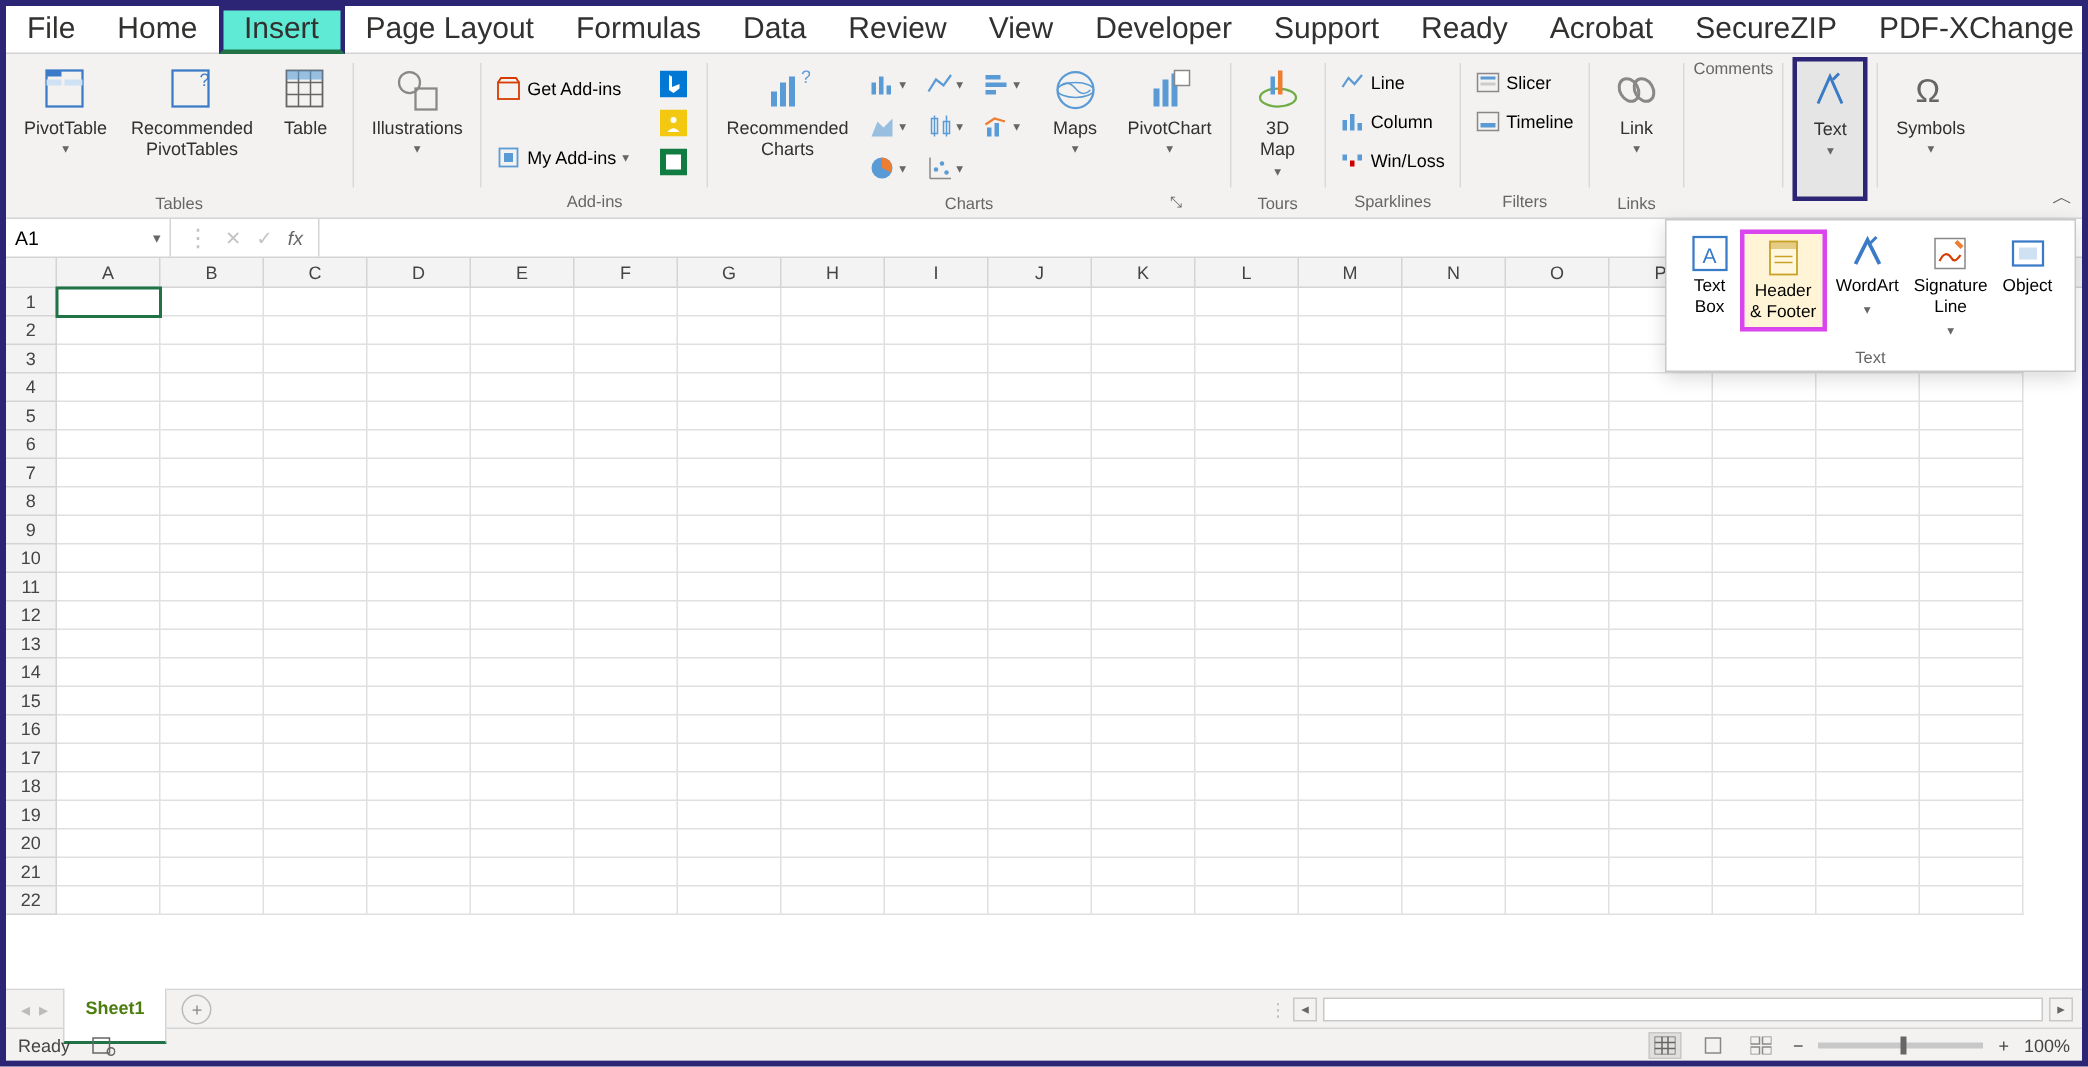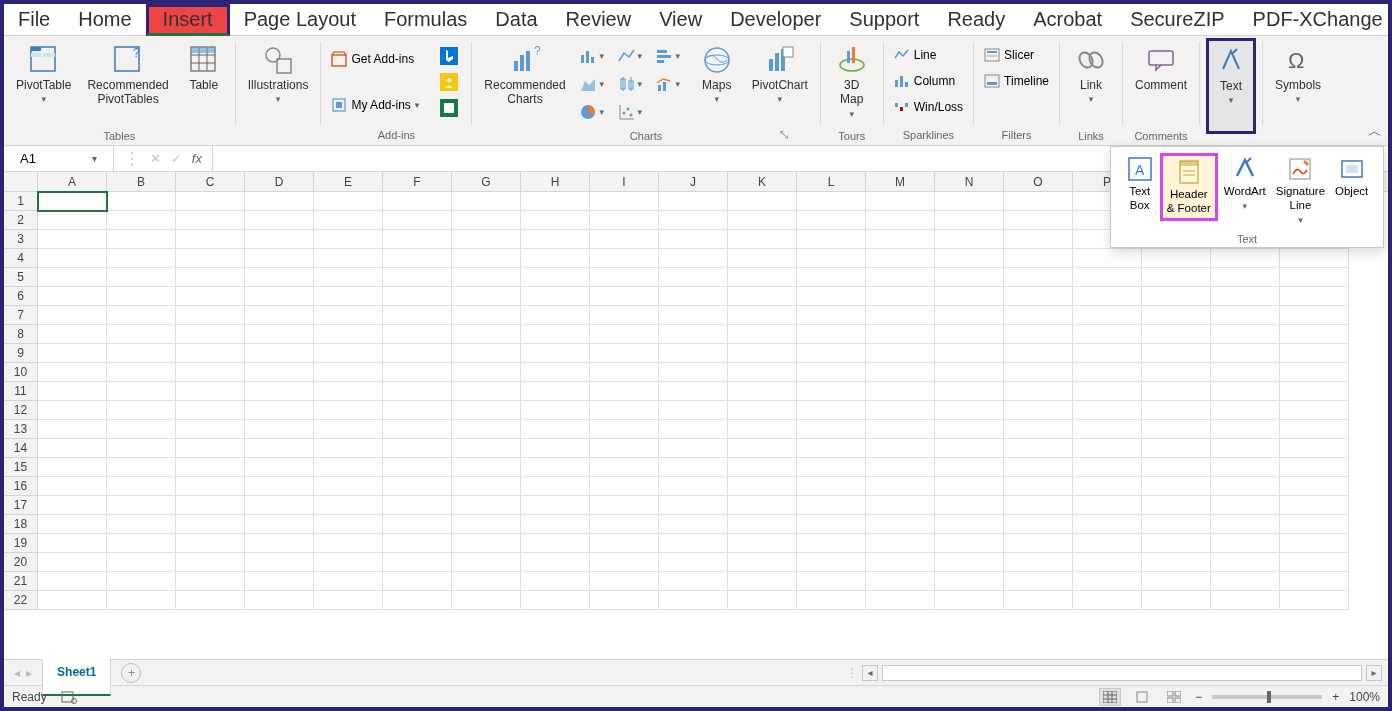--- a/index.html
+++ b/index.html
@@ -1,20 +1,20 @@
 <!DOCTYPE html>
 <html><head>
 <meta charset="utf-8">
 <style>
 * { box-sizing: border-box; margin: 0; padding: 0; font-family: "Segoe UI", Arial, sans-serif; }
 body { width: 1392px; height: 711px; background: #fff; border: 4px solid #2c2474; overflow: hidden; position: relative; }
 .titlebar { height: 32px; background: #fff; display: flex; align-items: center; border-bottom: 1px solid #d4d4d4; }
 .tabs { display: flex; align-items: stretch; height: 32px; }
 .tab { padding: 0 14px; font-size: 20px; color: #323130; display: flex; align-items: center; cursor: pointer; white-space: nowrap; }
-.tab.active { font-weight: 400; border: 3px solid #2c2474; border-bottom: 3px solid #217346; background:#ef4444;}
+.tab.active { font-weight: 400; border: 3px solid #2c2474; border-bottom: 3px solid #217346; background:#5eead4;}
 .tab.file { color: #323130; }
 .search-area { margin-left: 30px; display:flex; align-items:center; gap:12px; color:#666;}
 .search-area .magnify { width:16px; height:16px; }
 .title-actions { margin-left: auto; display:flex; gap:8px; padding-right:4px;}
 .title-btn { width:34px; height:24px; border:1px solid #bdbdbd; border-radius:2px; display:flex; align-items:center; justify-content:center; background:#fff;}
 .ribbon { height: 110px; background: #f3f2f1; border-bottom: 1px solid #d4d4d4; display:flex; align-items:stretch; position:relative; }
 .group { display:flex; flex-direction:column; align-items:center; padding: 4px 6px 0 6px; height:100%;}
 .group-content { flex:1; display:flex; align-items:flex-start; gap:4px;}
 .group-label { font-size: 11px; color:#666; padding-bottom:16px; height:16px;}
 .sep { width:1px; background:#d9d9d9; margin:6px 0 20px 0;}
@@ -25,38 +25,38 @@
 .tinybtn { width:32px; height:24px; display:flex; align-items:center; justify-content:center; cursor:pointer;}
 .ribbon .collapse { position:absolute; right:6px; bottom:4px; font-size:14px; color:#666; cursor:pointer;}
 .ribbon .launcher { position:absolute; font-size:10px; color:#666; cursor:pointer; bottom:4px;}
 .text-flyout { position:absolute; top:142px; right:4px; width:274px; height:102px; background:#fff; border:1px solid #c8c8c8; box-shadow:0 4px 12px rgba(0,0,0,0.15); z-index:50; display:flex; flex-direction:column; padding-top:6px;}
 .text-flyout .row { display:flex; align-items:flex-start; justify-content:center; gap:2px; flex:1;}
 .text-flyout .fbtn { display:flex; flex-direction:column; align-items:center; padding:2px 4px; font-size:11.5px; text-align:center; line-height:1.2; cursor:pointer; gap:2px;}
 .text-flyout .fbtn .ico { width:28px; height:28px; display:flex; align-items:center; justify-content:center;}
 .text-flyout .fbtn.highlight { border:3px solid #d946ef; background:#fff4d6;}
 .text-flyout .lbl { font-size:11px; color:#666; text-align:center; padding-bottom:2px;}
 .formula-bar { height:26px; border-bottom:1px solid #d4d4d4; display:flex; align-items:stretch; background:#fff;}
-.namebox { width:110px; border-right:1px solid #d4d4d4; display:flex; align-items:center; padding:0 16px; font-size:13px; position:relative;text-align:center;}
+.namebox { width:110px; border-right:1px solid #d4d4d4; display:flex; align-items:center; padding:0 6px; font-size:13px; position:relative;text-align:center;}
 .namebox .dd { margin-left:auto; font-size:10px; color:#666;}
 .fb-buttons { display:flex; align-items:center; gap:10px; padding:0 10px; border-right:1px solid #d4d4d4; color:#c3c3c3;}
 .fb-input { flex:1; padding:0 6px; display:flex; align-items:center;}
 .grid-area { position:relative; height: calc(100% - 32px - 110px - 26px - 26px - 22px); overflow:hidden; background:#fff;}
 .colheaders { display:flex; position:absolute; top:0; left:0; right:0; height:20px; background:#f3f3f3; border-bottom:1px solid #d4d4d4;}
 .corner { width:34px; border-right:1px solid #d4d4d4; background:#f3f3f3;}
 .ch { width:69px; border-right:1px solid #d4d4d4; text-align:center; font-size:12px; color:#444; line-height:20px;}
 .rowheaders { position:absolute; top:20px; left:0; width:34px; background:#f3f3f3;}
 .rh { height:19px; border-bottom:1px solid #d4d4d4; border-right:1px solid #d4d4d4; text-align:center; font-size:12px; color:#444; line-height:19px;}
 .cells { position:absolute; top:20px; left:34px; right:0; bottom:0;}
 .cellrow { display:flex; height:19px;}
 .cell { width:69px; border-right:1px solid #e0e0e0; border-bottom:1px solid #e0e0e0;}
 .sel { outline:2px solid #217346; outline-offset:-1px; background:#fff;}
 .sel::after{content:""; position:absolute;}
 .sheet-tabs { height:26px; border-top:1px solid #d4d4d4; display:flex; align-items:center; background:#f3f2f1; font-size:12px;}
 .sheet-nav { display:flex; gap:6px; padding:0 10px; color:#bbb;}
-.sheet-tab { padding:15px 14px; background:#fff; border:1px solid #d4d4d4; border-bottom:2px solid #217346; color:#0369a1; font-weight:600;}
+.sheet-tab { padding:15px 14px; background:#fff; border:1px solid #d4d4d4; border-bottom:2px solid #217346; color:#4d7c0f; font-weight:600;}
 .addsheet { width:20px; height:20px; border:1px solid #bbb; border-radius:50%; display:flex; align-items:center; justify-content:center; margin-left:10px; color:#888; cursor:pointer;}
 .hscroll-area{ margin-left:auto; display:flex; align-items:center; gap:4px; padding-right:6px;}
 .hscroll { width:480px; height:16px; border:1px solid #c8c8c8; background:#fff; position:relative;}
 .scroll-arrow { width:16px; height:16px; border:1px solid #c8c8c8; display:flex; align-items:center; justify-content:center; font-size:10px; color:#666;}
 .statusbar { height:22px; background:#f3f2f1; border-top:1px solid #d4d4d4; display:flex; align-items:center; font-size:12px; color:#444; padding:0 8px;}
 .statusbar .right { margin-left:auto; display:flex; align-items:center; gap:10px;}
 .viewbtn { width:22px; height:18px; border:1px solid transparent; display:flex; align-items:center; justify-content:center;}
 .viewbtn.active{ background:#e1dfdd; border-color:#c8c8c8;}
 .zoomslider { width:110px; height:4px; background:#c8c8c8; position:relative;}
 .zoomslider .thumb{ position:absolute; left:50%; top:-4px; width:4px; height:12px; background:#666;}
@@ -419,31 +419,20 @@
           </span>
         <span>Link</span>
           <span class="chev">▾</span>
       </div>
     </div>
     <div class="group-label">Links</div>
   </div>
   <div class="sep"></div>
 
   <div class="group">
-    <div class="group-content">
-      <div class="bigbtn">
-        <span class="ico">
-            <svg width="30" height="24">
-              <rect x="3" y="3" width="24" height="14" rx="2" fill="none" stroke="#8064a2" stroke-width="1.5"></rect>
-              <path d="M10 17 L10 22 L15 17" fill="none" stroke="#8064a2" stroke-width="1.5"></path>
-            </svg>
-          </span>
-        <span>Comment</span>
-      </div>
-    </div>
     <div class="group-label">Comments</div>
   </div>
   <div class="sep"></div>
 
   <div class="group">
     <div class="group-content">
       <div class="bigbtn textgrp">
         <span class="ico">
             <svg width="28" height="28">
               <path d="M6 22 L14 4 L22 22" fill="none" stroke="#3a7bc8" stroke-width="2"></path>

